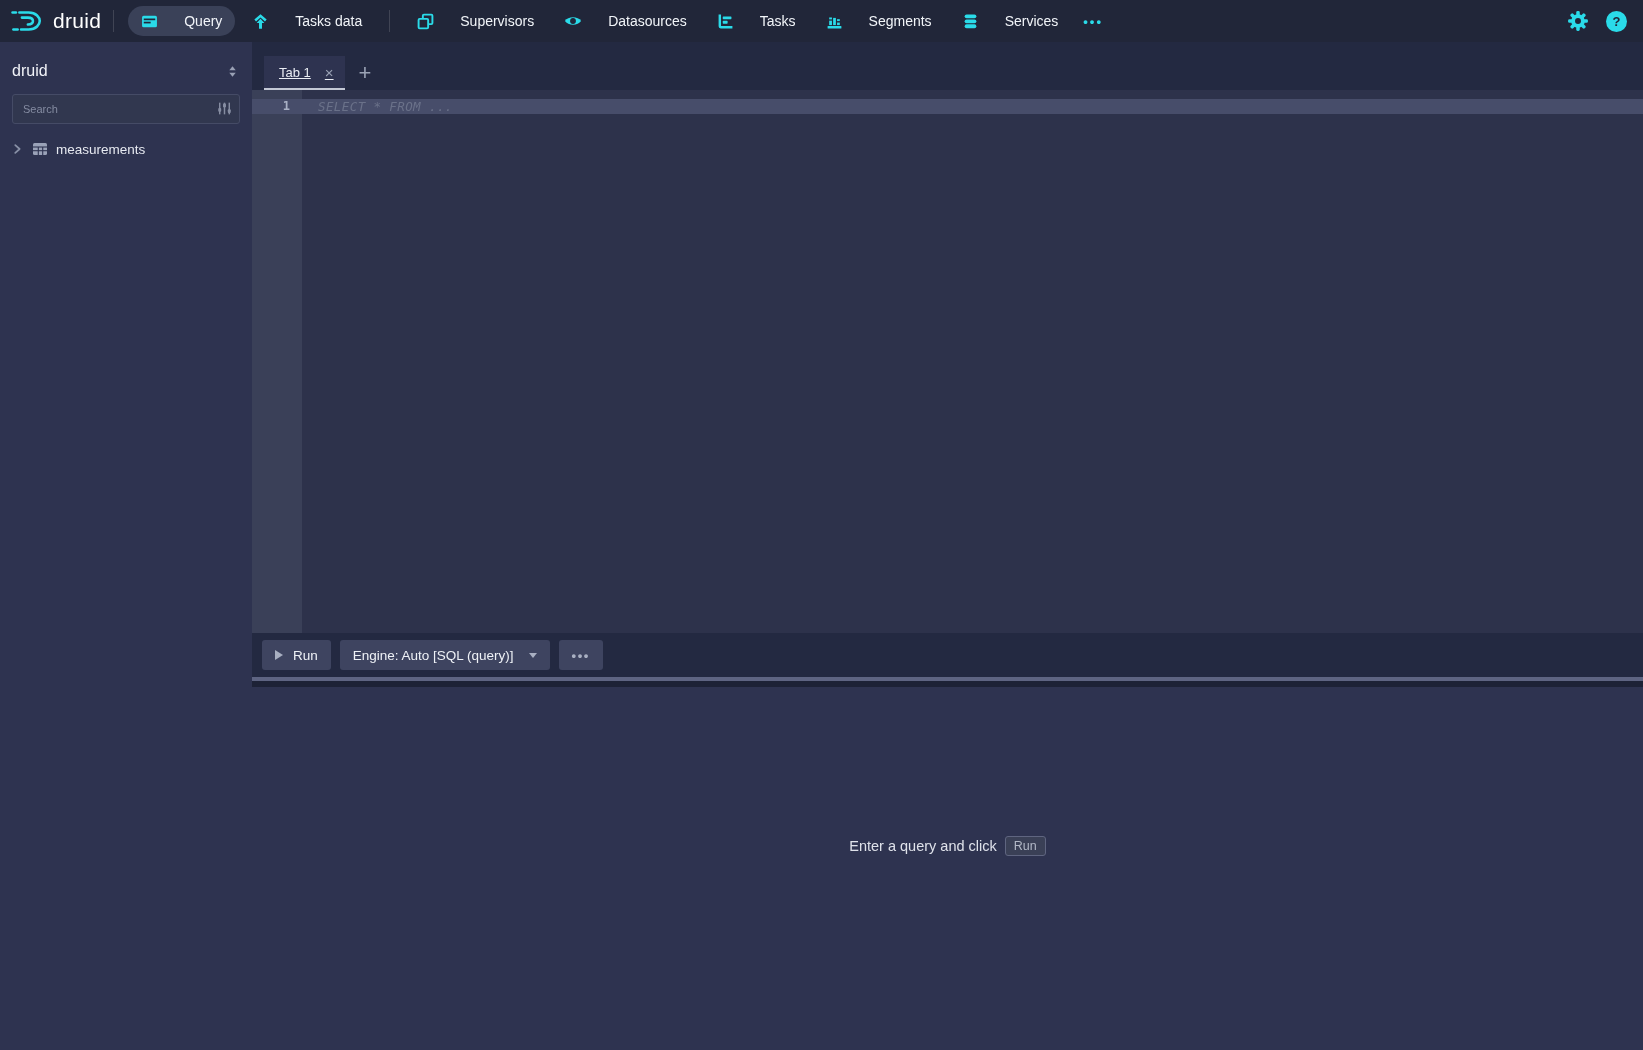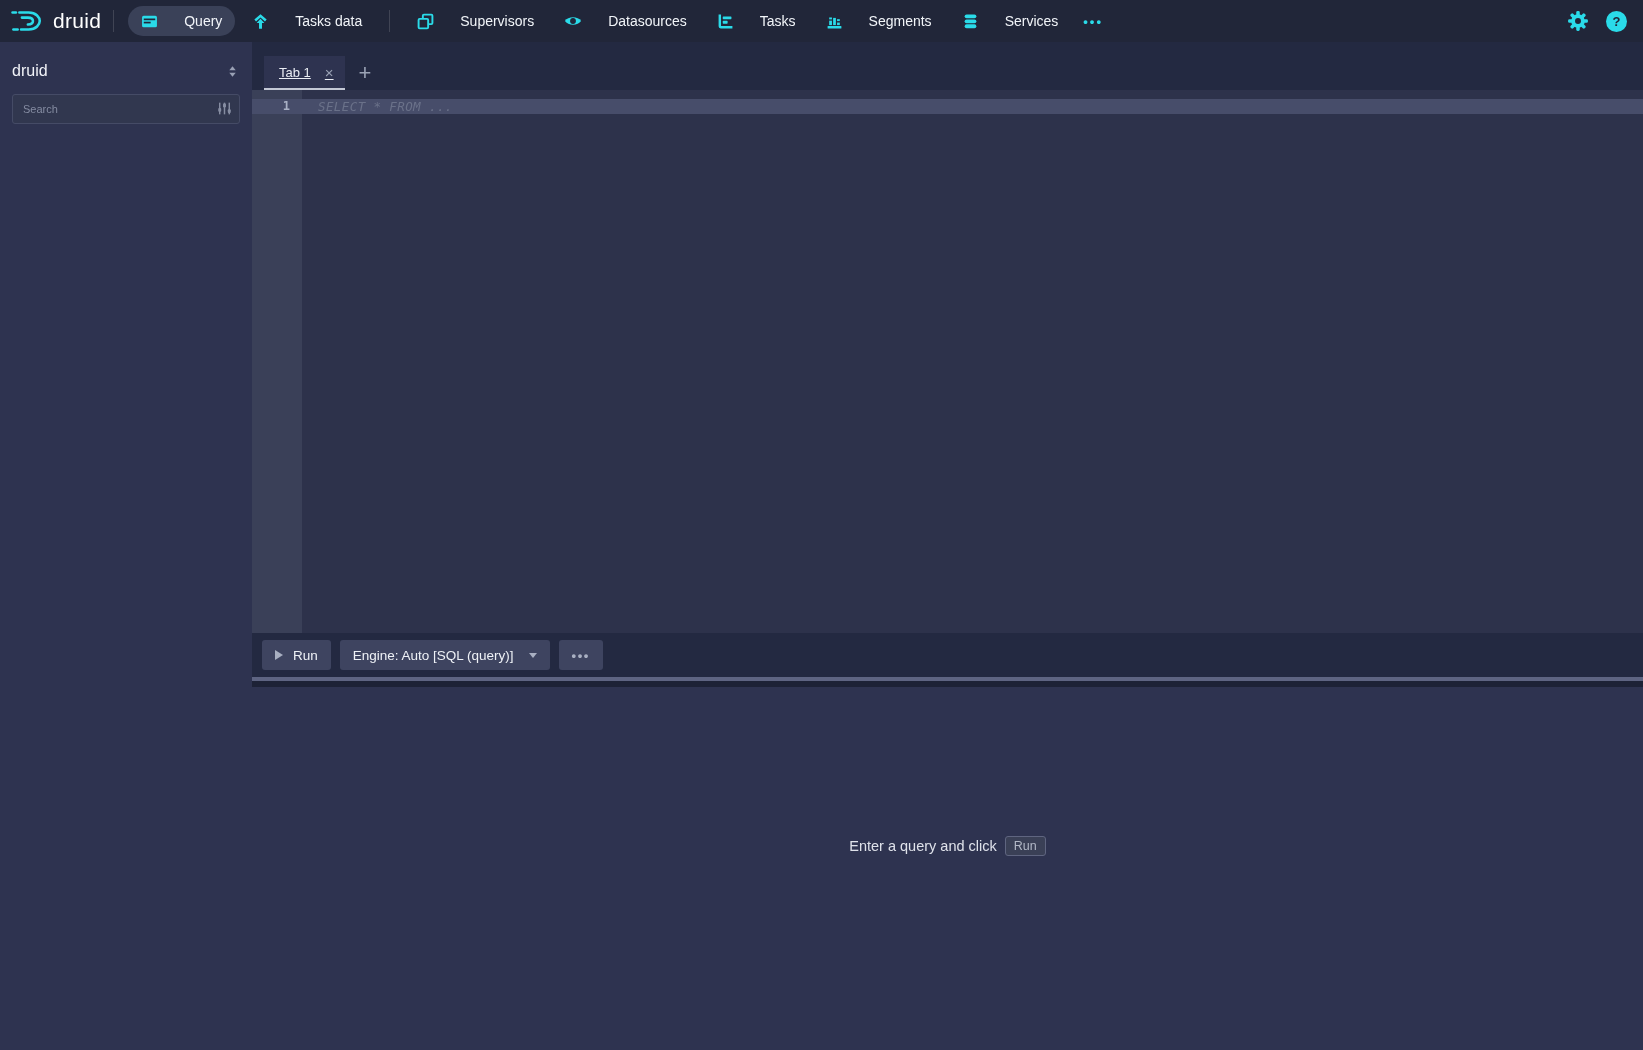--- a/index.html
+++ b/index.html
@@ -225,20 +225,39 @@
           <line x1="8" y1="2.5" x2="8" y2="13.5" stroke-width="1.4"></line>
           <line x1="12.5" y1="2.5" x2="12.5" y2="13.5" stroke-width="1.4"></line>
           <rect x="2.1" y="7.6" width="2.8" height="3.4" rx="0.8" stroke="none"></rect>
           <rect x="6.6" y="3.4" width="2.8" height="3.4" rx="0.8" stroke="none"></rect>
           <rect x="11.1" y="8.8" width="2.8" height="3.4" rx="0.8" stroke="none"></rect>
         </svg>
       </span>
     </div>
 
     <div class="tree">
+      <div class="tree-row">
+        <span class="tree-chevron">
+          <svg width="14" height="14" viewBox="0 0 16 16" fill="none" stroke="#8890a6" stroke-width="2" stroke-linecap="round" stroke-linejoin="round">
+            <polyline points="6,3.5 11,8 6,12.5"></polyline>
+          </svg>
+        </span>
+        <span class="tree-table-icon">
+          <svg width="16" height="16" viewBox="0 0 16 16">
+            <rect x="1" y="2" width="14" height="12" rx="1.5" fill="#9aa2b8"></rect>
+            <g stroke="#2e3350" stroke-width="1.1">
+              <line x1="1" y1="6" x2="15" y2="6"></line>
+              <line x1="1" y1="9.7" x2="15" y2="9.7"></line>
+              <line x1="6.3" y1="6" x2="6.3" y2="14"></line>
+              <line x1="10.7" y1="6" x2="10.7" y2="14"></line>
+            </g>
+          </svg>
+        </span>
+        <span>measurements</span>
+      </div>
 
     </div>
   </div>
 
   <div class="main">
 
     <div class="tab-bar">
       <div class="tab">
         <span>Tab 1</span>
         <span class="tab-close">×</span>

